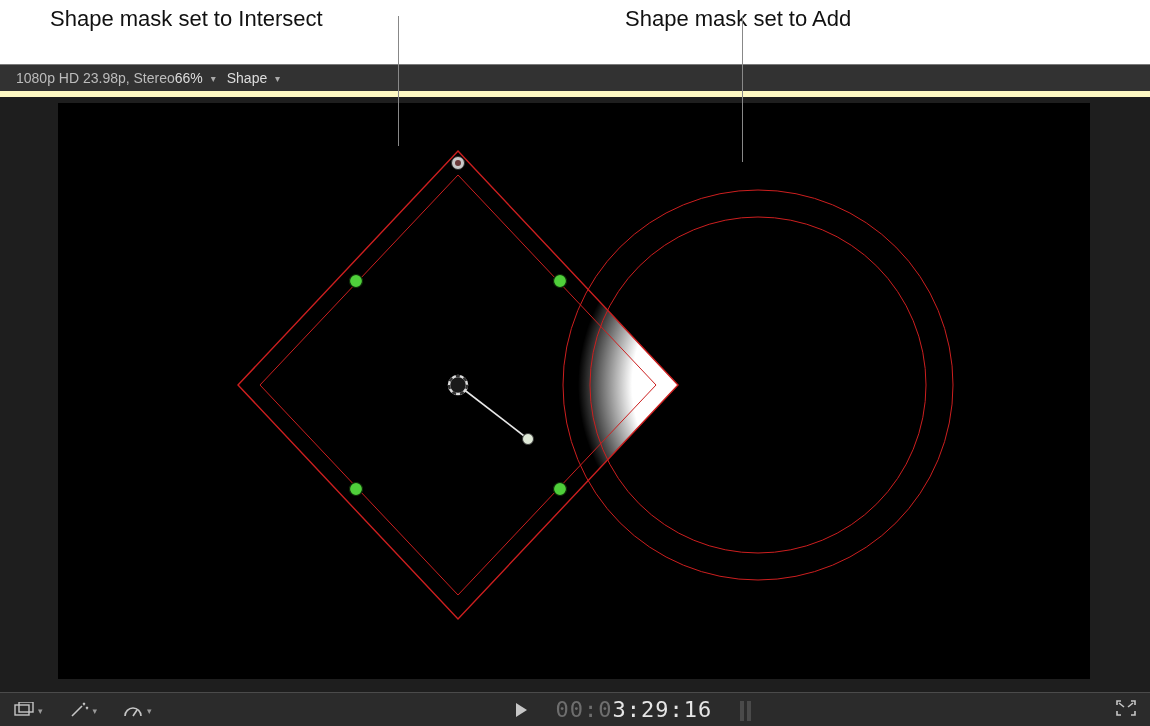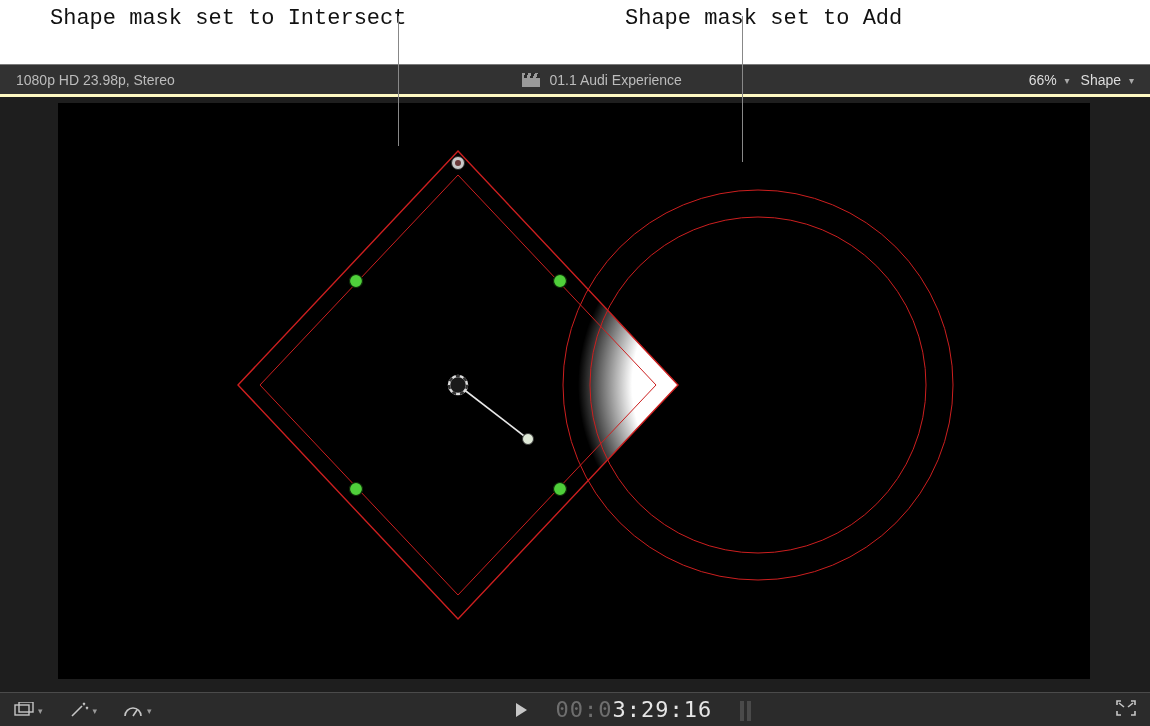--- a/index.html
+++ b/index.html
@@ -17,21 +17,20 @@
     position: relative;
     height: 64px;
     background: #fff;
   }
   .callout-label {
     position: absolute;
     top: 6px;
     font-size: 22px;
     color: #111;
     white-space: nowrap;
-    font-family: Liberation Mono, monospace;
   }
   .callout-line {
     position: absolute;
     background: #888;
     width: 1px;
     z-index: 30;
   }
 
   
   .app-frame {
@@ -46,21 +45,21 @@
   }
 
   .topbar {
     height: 32px;
     background: #323232;
     display: flex;
     align-items: center;
     color: #bcbcbc;
     font-size: 14px;
     padding: 0 16px;
-    border-bottom: 3px solid #fef9c3;
+    border-bottom: 6px solid #fef9c3;
   }
   .topbar .left { flex: 0 0 auto; }
   .topbar .center { flex: 1 1 auto; text-align: center; display:flex; align-items:center; justify-content:center; gap:10px;}
   .topbar .right { flex: 0 0 auto; display: flex; align-items: center; gap: 11px; color:#ddd;}
   .chev { font-size: 10px; color:#aaa; margin-left:4px; position:relative; top:-1px;}
 
   .clapper {
     display:inline-block; width:18px; height:14px; position:relative;
   }
   .clapper::before{
@@ -165,24 +164,20 @@
   <div class="callout-label" style="left:625px;">Shape mask set to Add</div>
 
   <div class="callout-line" style="left:398px; top:16px; height:130px;"></div>
   <div class="callout-line" style="left:742px; top:16px; height:146px;"></div>
 </div>
 
 <div class="app-frame">
 
   <div class="topbar">
     <div class="left">1080p HD 23.98p, Stereo</div>
-    <div class="center">
-      <span class="clapper"></span>
-      <span>01.1 Audi Experience</span>
-    </div>
     <div class="right">
       <span>
         <span>66%</span>
         <span class="chev">▾</span>
       </span>
       <span>
         <span>Shape</span>
         <span class="chev">▾</span>
       </span>
     </div>

